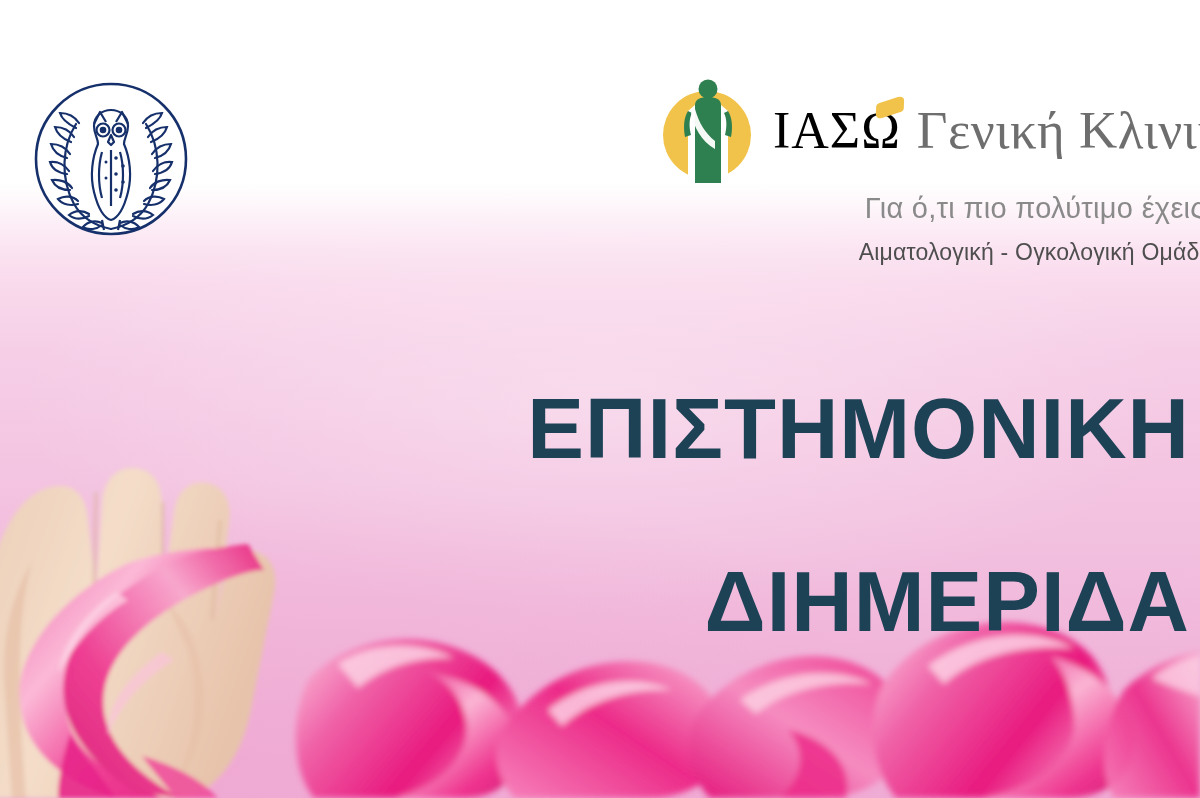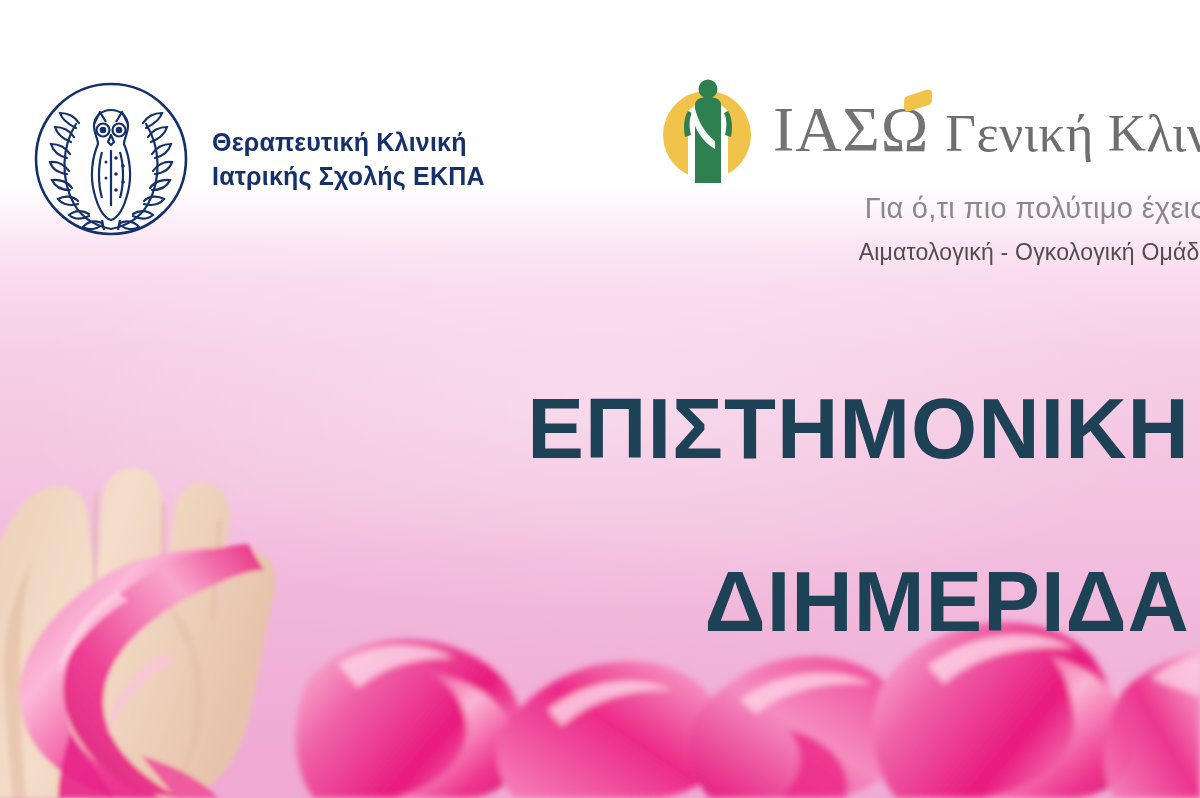--- a/index.html
+++ b/index.html
@@ -97,23 +97,23 @@
   }
   .iaso-wordmark {
     display: flex;
     align-items: baseline;
     gap: 16px;
     white-space: nowrap;
   }
   .iaso-name {
     position: relative;
     font-family: "Liberation Serif", serif;
-    font-size: 64px;
+    font-size: 52px;
     line-height: 1;
-    color: #737373;
+    color: #000000;
     letter-spacing: 1px;
   }
   .iaso-accent {
     position: absolute;
     right: -2px;
     top: -6px;
     width: 26px;
     height: 17px;
     background: #f2c34a;
     transform: skewX(-22deg) rotate(-20deg);
@@ -361,24 +361,20 @@
             <circle cx="84" cy="78" r="1.8"></circle>
               <circle cx="91" cy="86" r="1.8"></circle>
             <circle cx="84" cy="94" r="1.8"></circle>
               <circle cx="91" cy="102" r="1.8"></circle>
             <circle cx="84" cy="110" r="1.8"></circle>
             <circle cx="74" cy="82" r="1.5"></circle>
               <circle cx="74" cy="98" r="1.5"></circle>
           </g>
         </svg>
       </span>
-      <div class="ekpa-text">
-        <div>Θεραπευτική Κλινική</div>
-        <div>Ιατρικής Σχολής ΕΚΠΑ</div>
-      </div>
     </div>
 
     <div class="iaso-block">
       <div class="iaso-row">
         <span class="iaso-mark">
           <svg viewBox="0 0 108 112" width="108" height="112" aria-hidden="true">
             <circle cx="52" cy="60" r="44" fill="#f2c34a"></circle>
 
             <circle cx="53" cy="14" r="9.5" fill="#2f8050"></circle>
             <path d="M40 30 C40 24 46 22 53 22 C60 22 66 24 66 30

